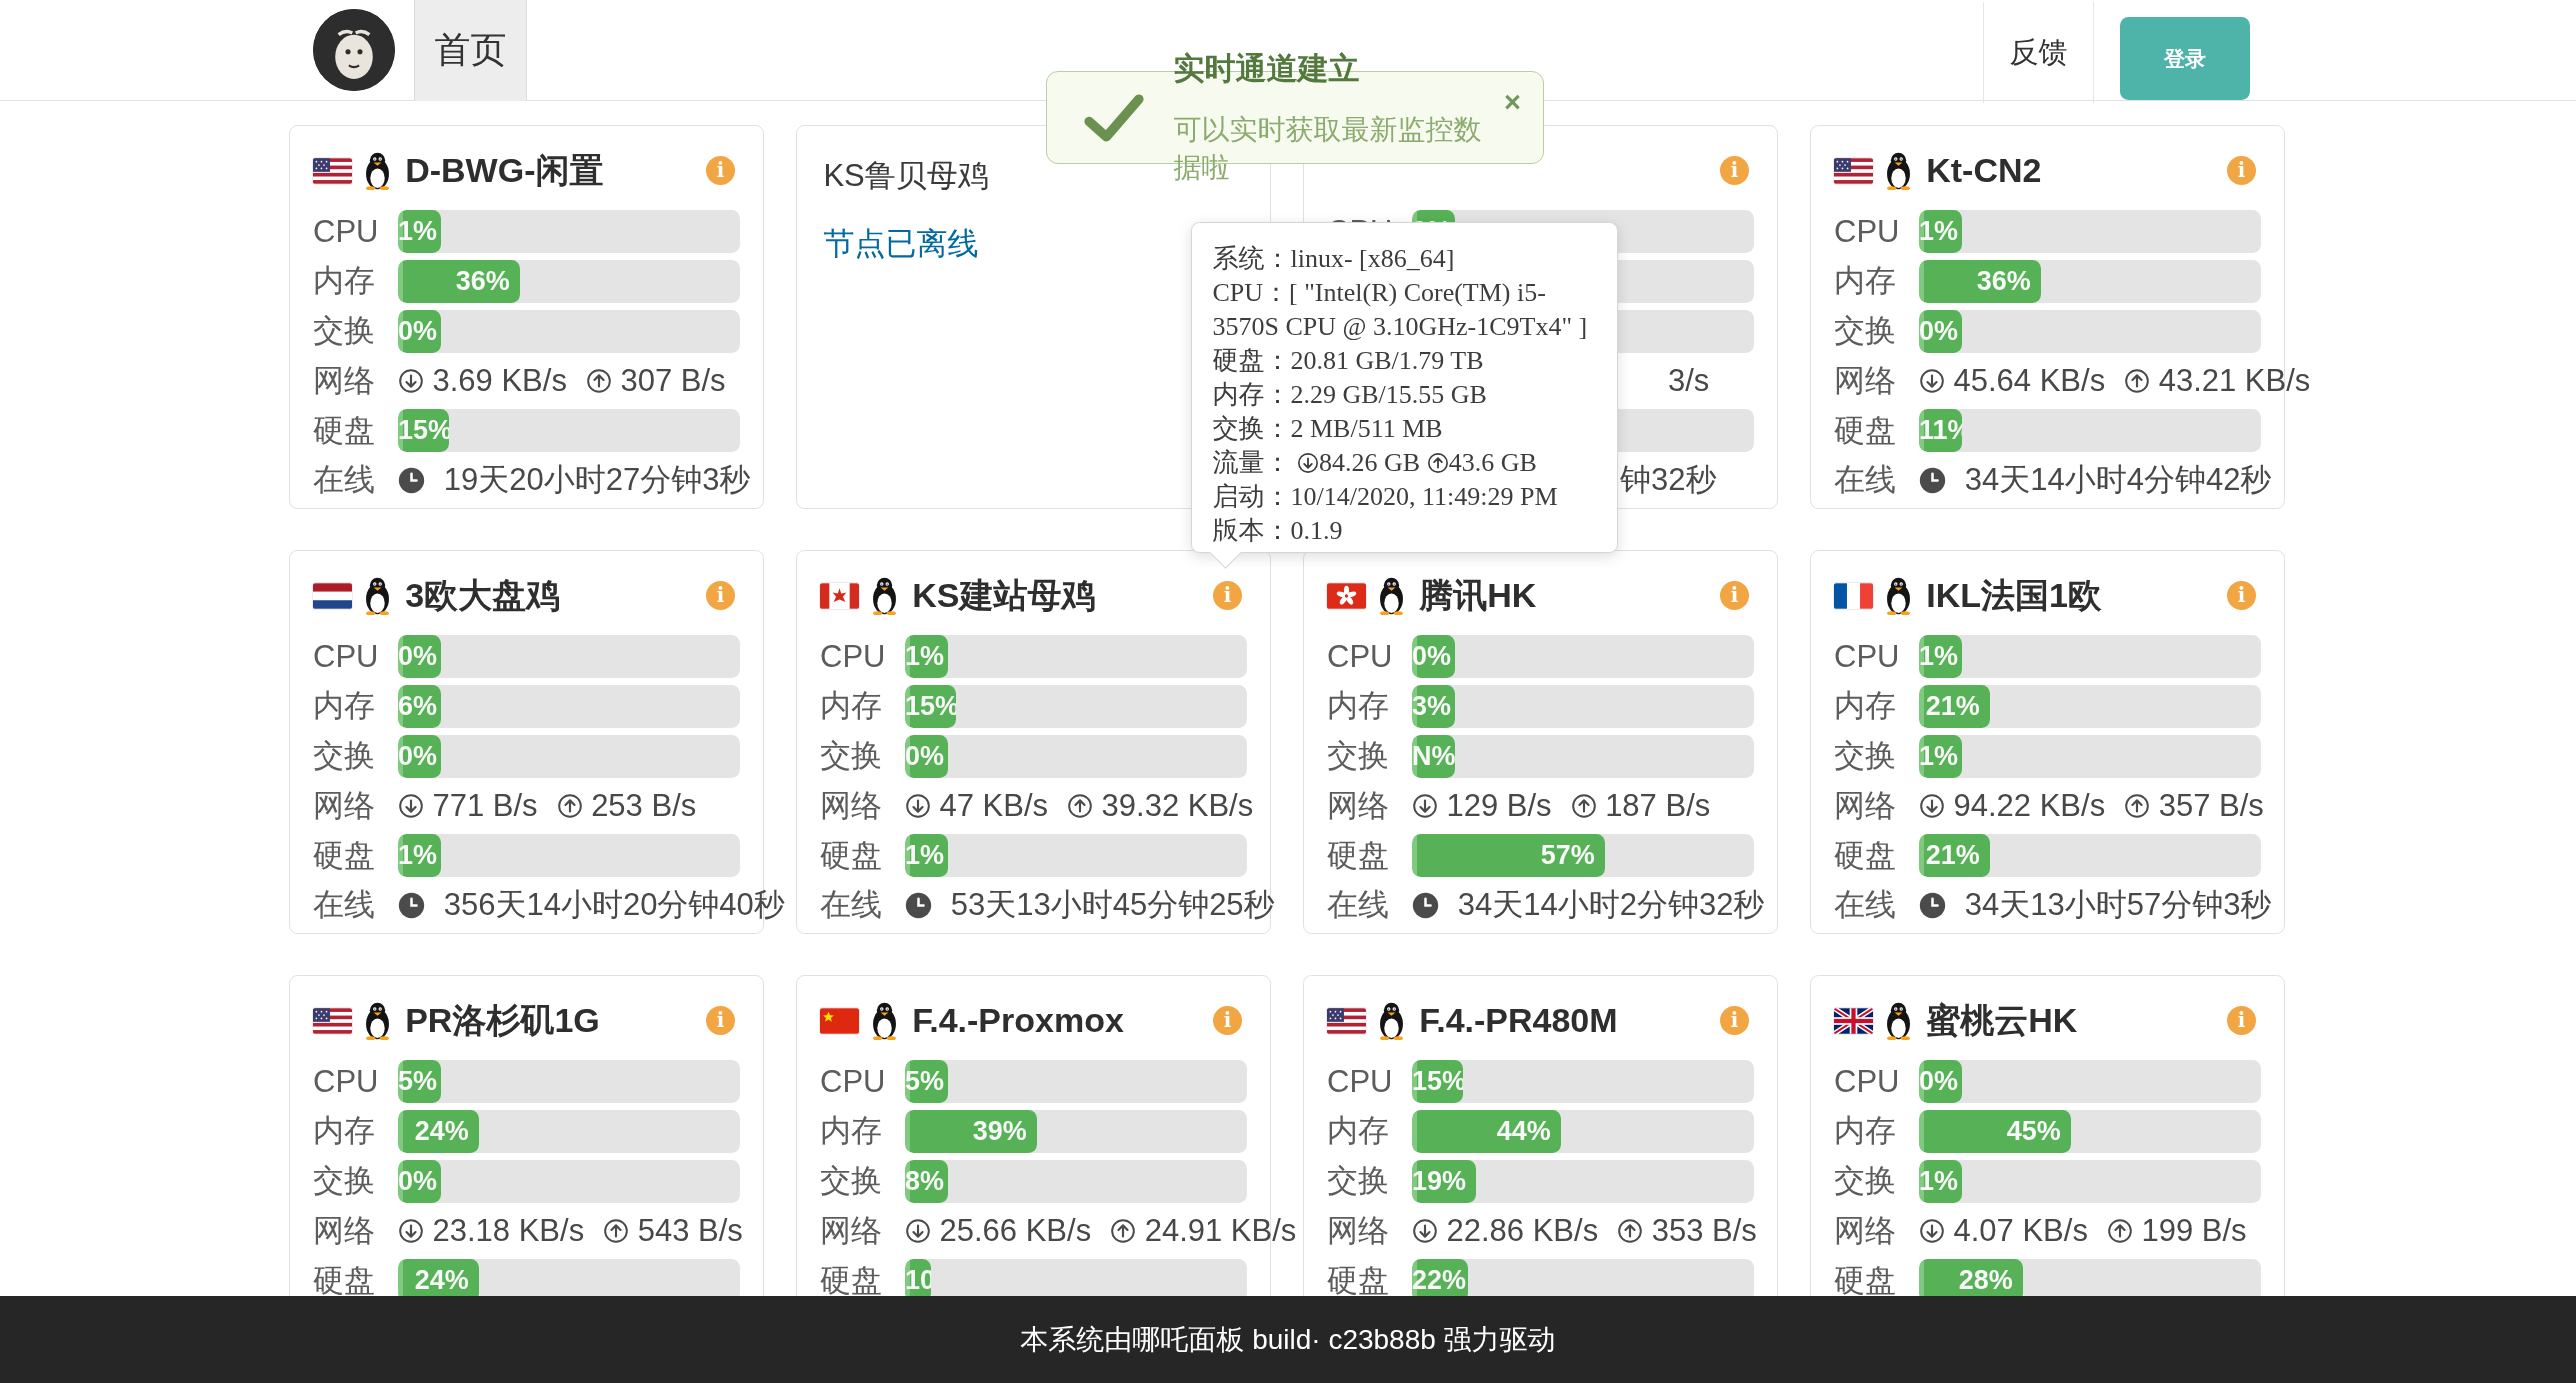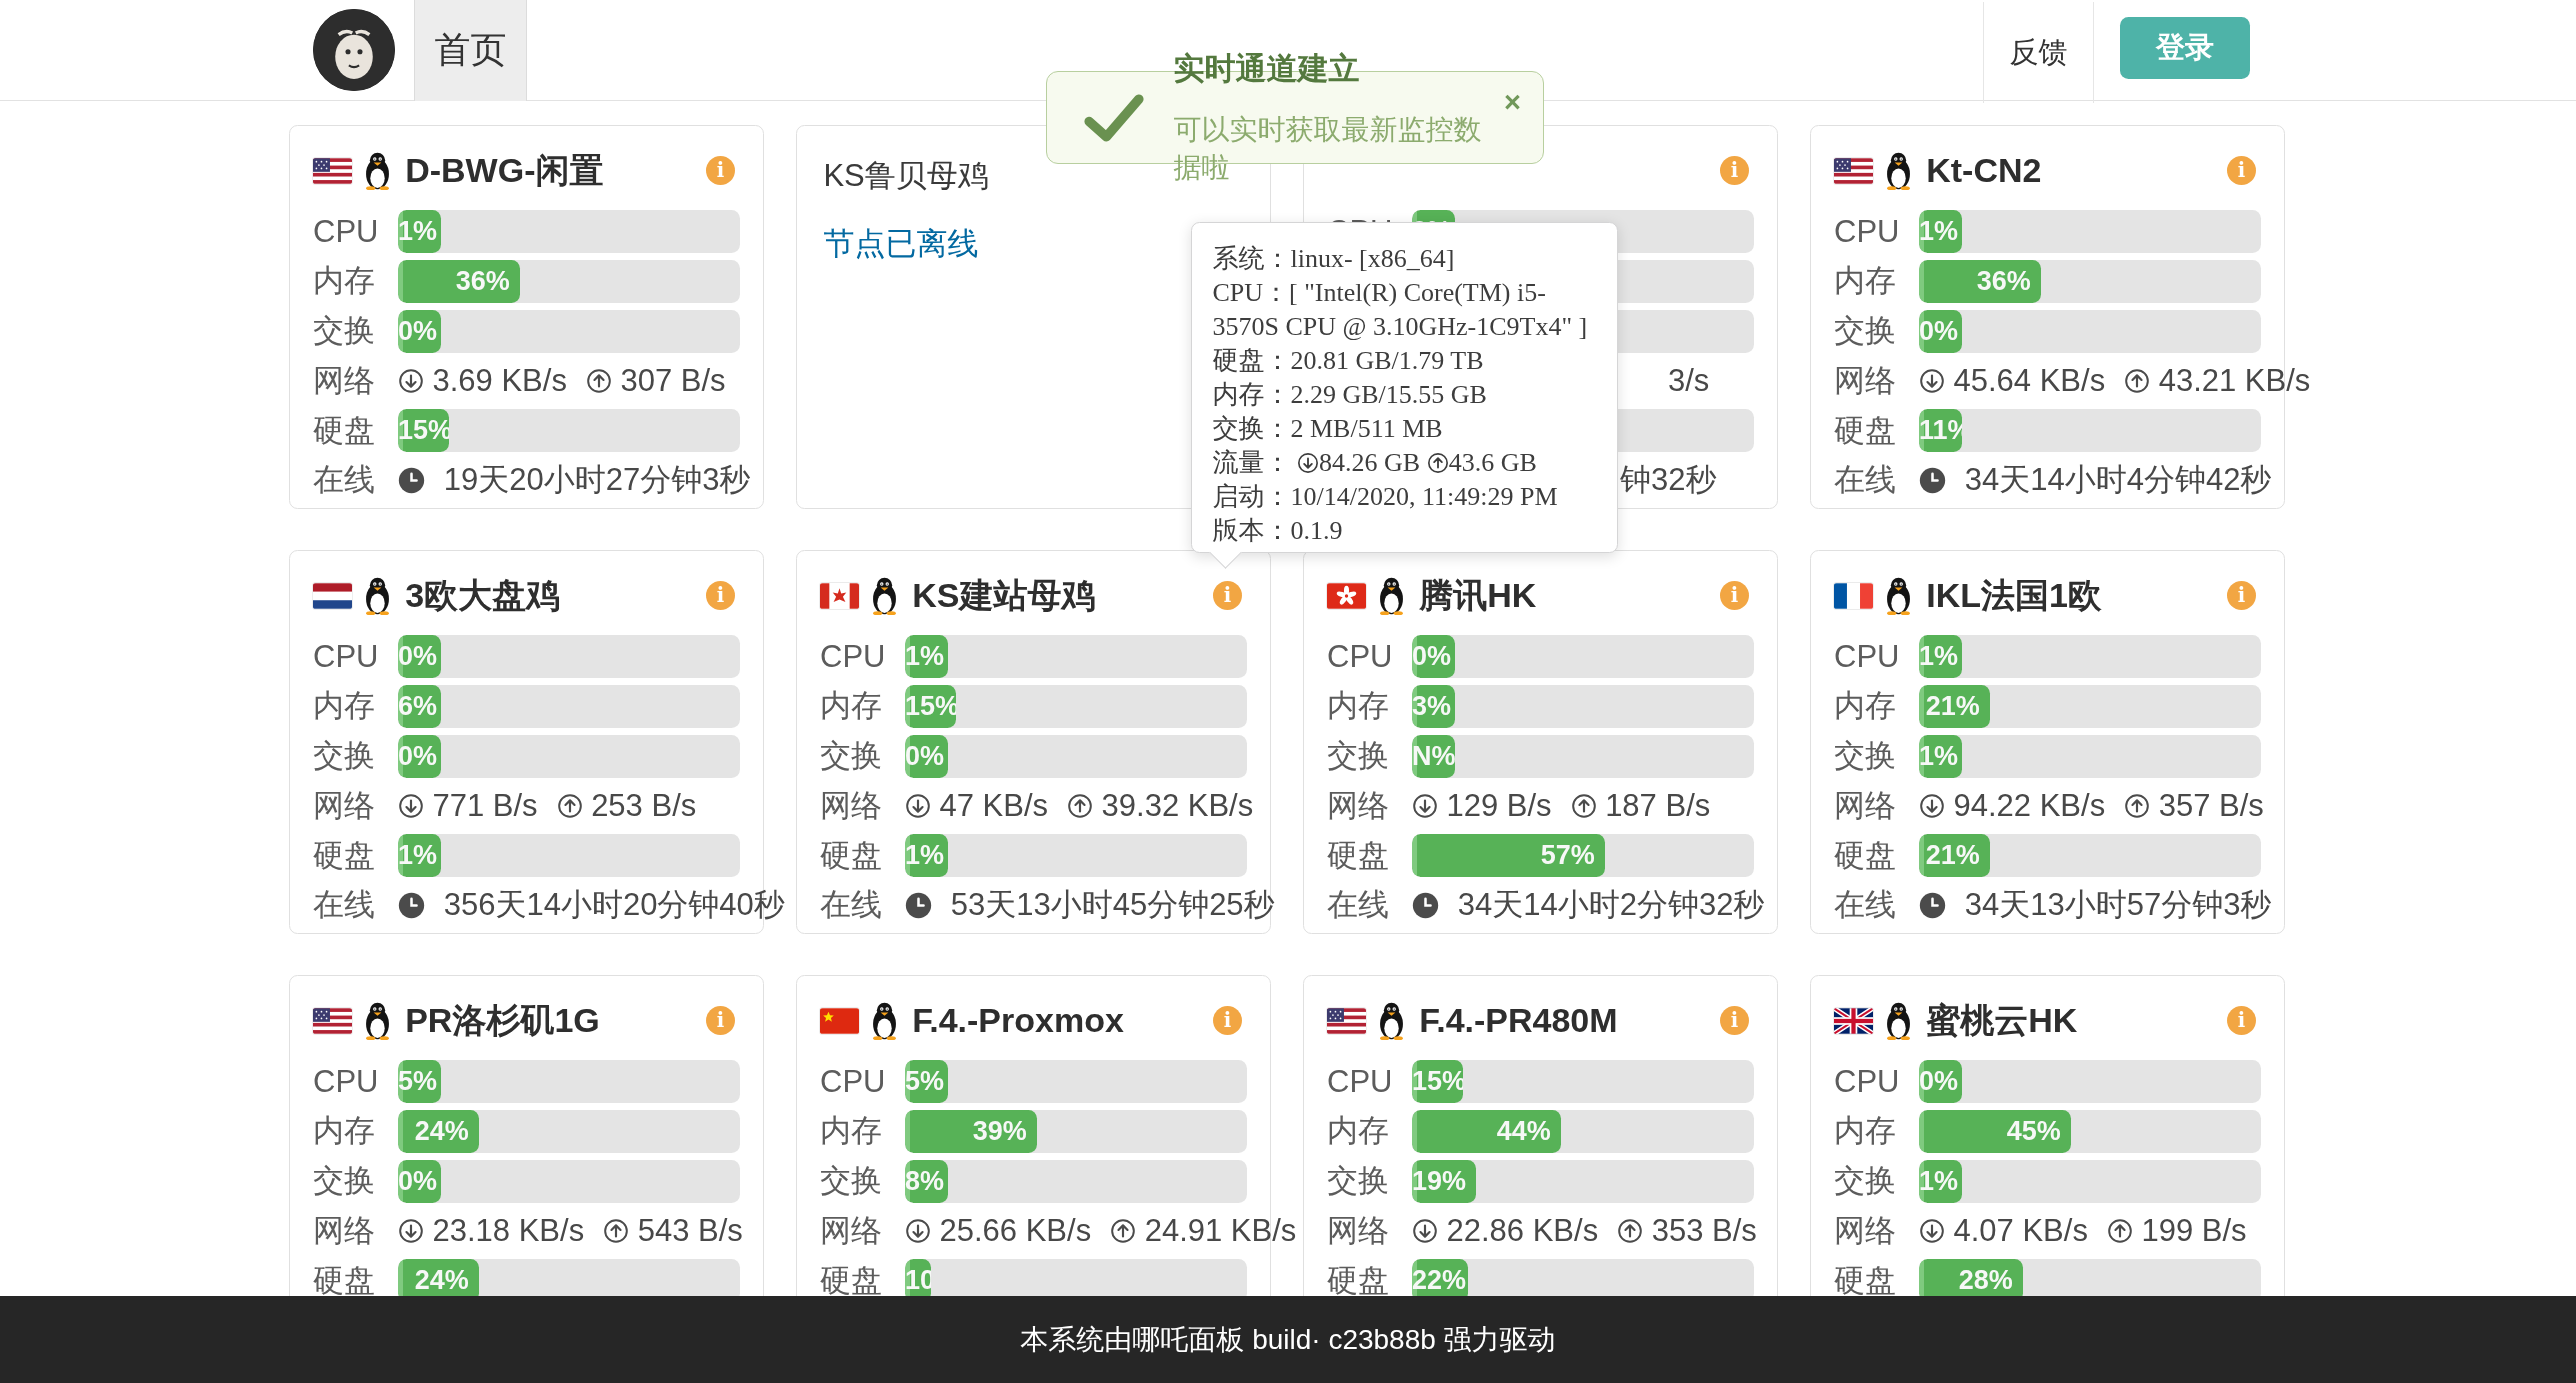--- a/index.html
+++ b/index.html
@@ -12,23 +12,23 @@
   .logo { position:absolute; left:313px; top:9.4px; width:82px; height:82px;
           border-radius:50%; background:#2d2d2d; overflow:hidden; }
   .nav-tab { position:absolute; left:414px; top:0; width:113px; height:101px;
              background:#ededed; border-left:1.7px solid #dcdcdc; border-right:1.7px solid #dcdcdc;
              display:flex; align-items:center; justify-content:center;
              font-size:36px; color:#333; }
   .nav-feedback { position:absolute; left:1983px; top:2px; width:111px; height:101px;
              border-left:1.7px solid #e6e6e6; border-right:1.7px solid #e6e6e6;
              display:flex; align-items:center; justify-content:center;
              font-size:29px; color:#333; }
-  .login-btn { position:absolute; left:2120px; top:17px; width:130px; height:62px;
+  .login-btn { position:absolute; left:2120px; top:17px; width:130px; height:83px;
              background:#4eb3a8; border:none; border-radius:8.5px; color:#fff;
-             font-size:29px; font-weight:700; display:flex; align-items:center; justify-content:center;
+             font-size:21px; font-weight:700; display:flex; align-items:center; justify-content:center;
              font-family:inherit; }
 
   
   .grid { position:absolute; left:289px; top:125px; width:1995px;
           display:grid; grid-template-columns:repeat(4,475px); grid-auto-rows:384px;
           column-gap:32px; row-gap:41px; z-index:1; }
   .card { background:#fff; border:1.7px solid #e0e0e0; border-radius:8.5px;
           padding:17px 23px; position:relative; }
   .card-head { height:55px; display:flex; align-items:center; margin-bottom:12px; position:relative; }
   .flag { width:39px; height:26px; border-radius:2.6px; overflow:hidden; flex:0 0 auto;

